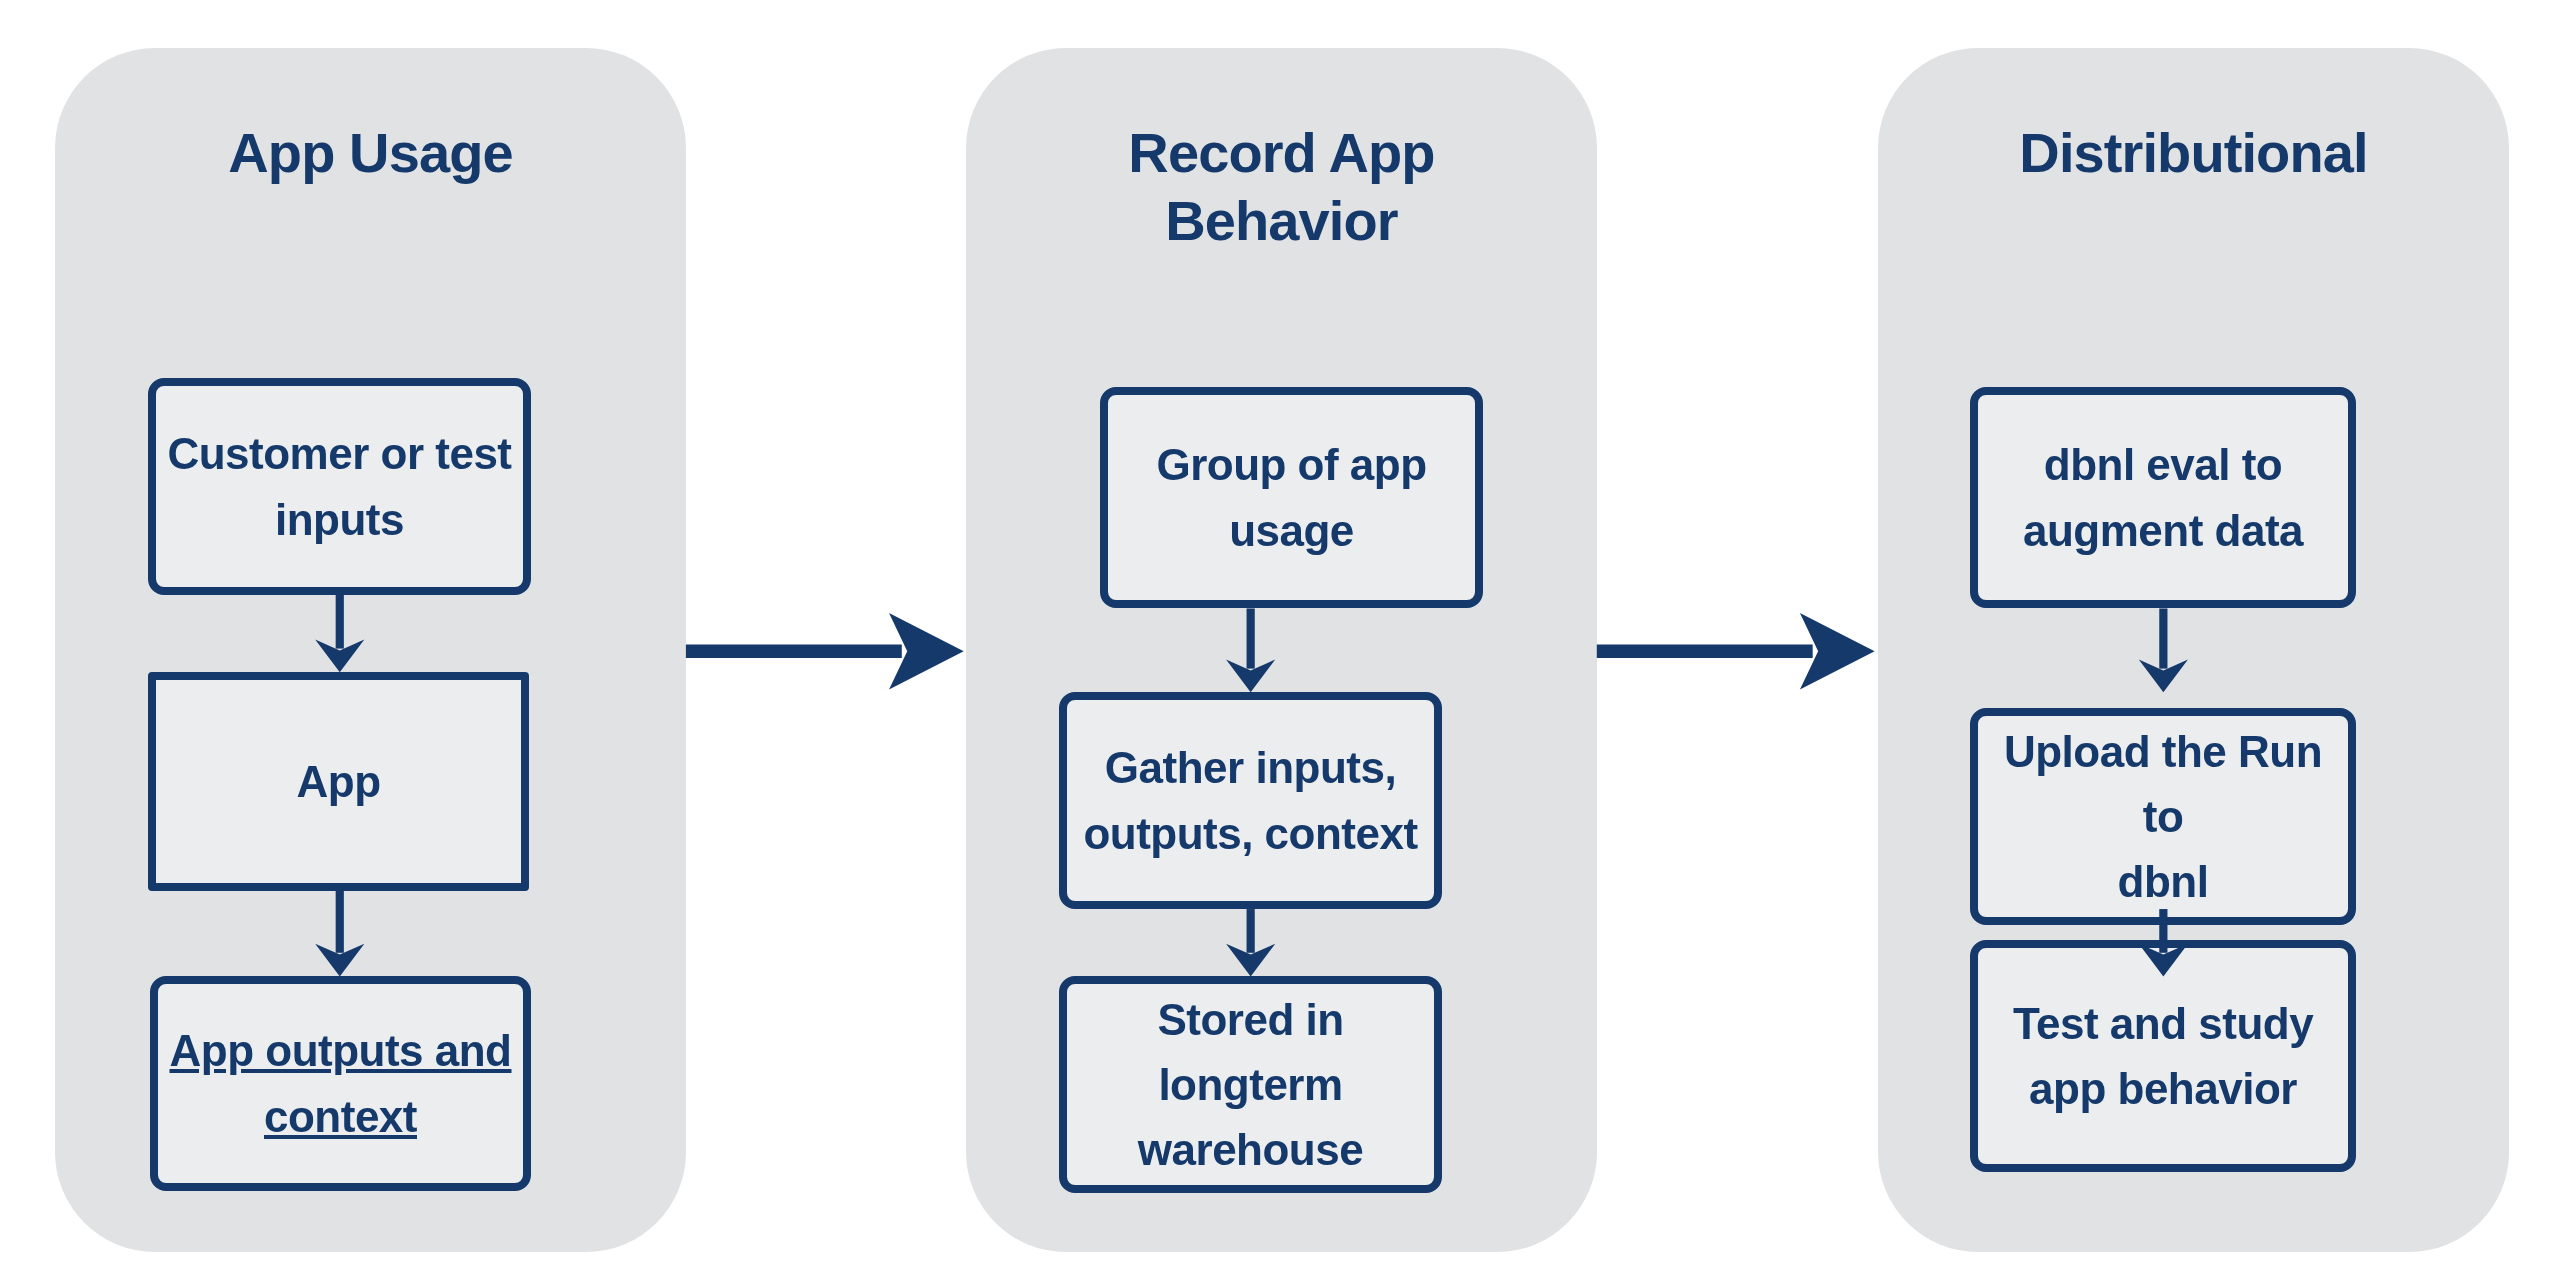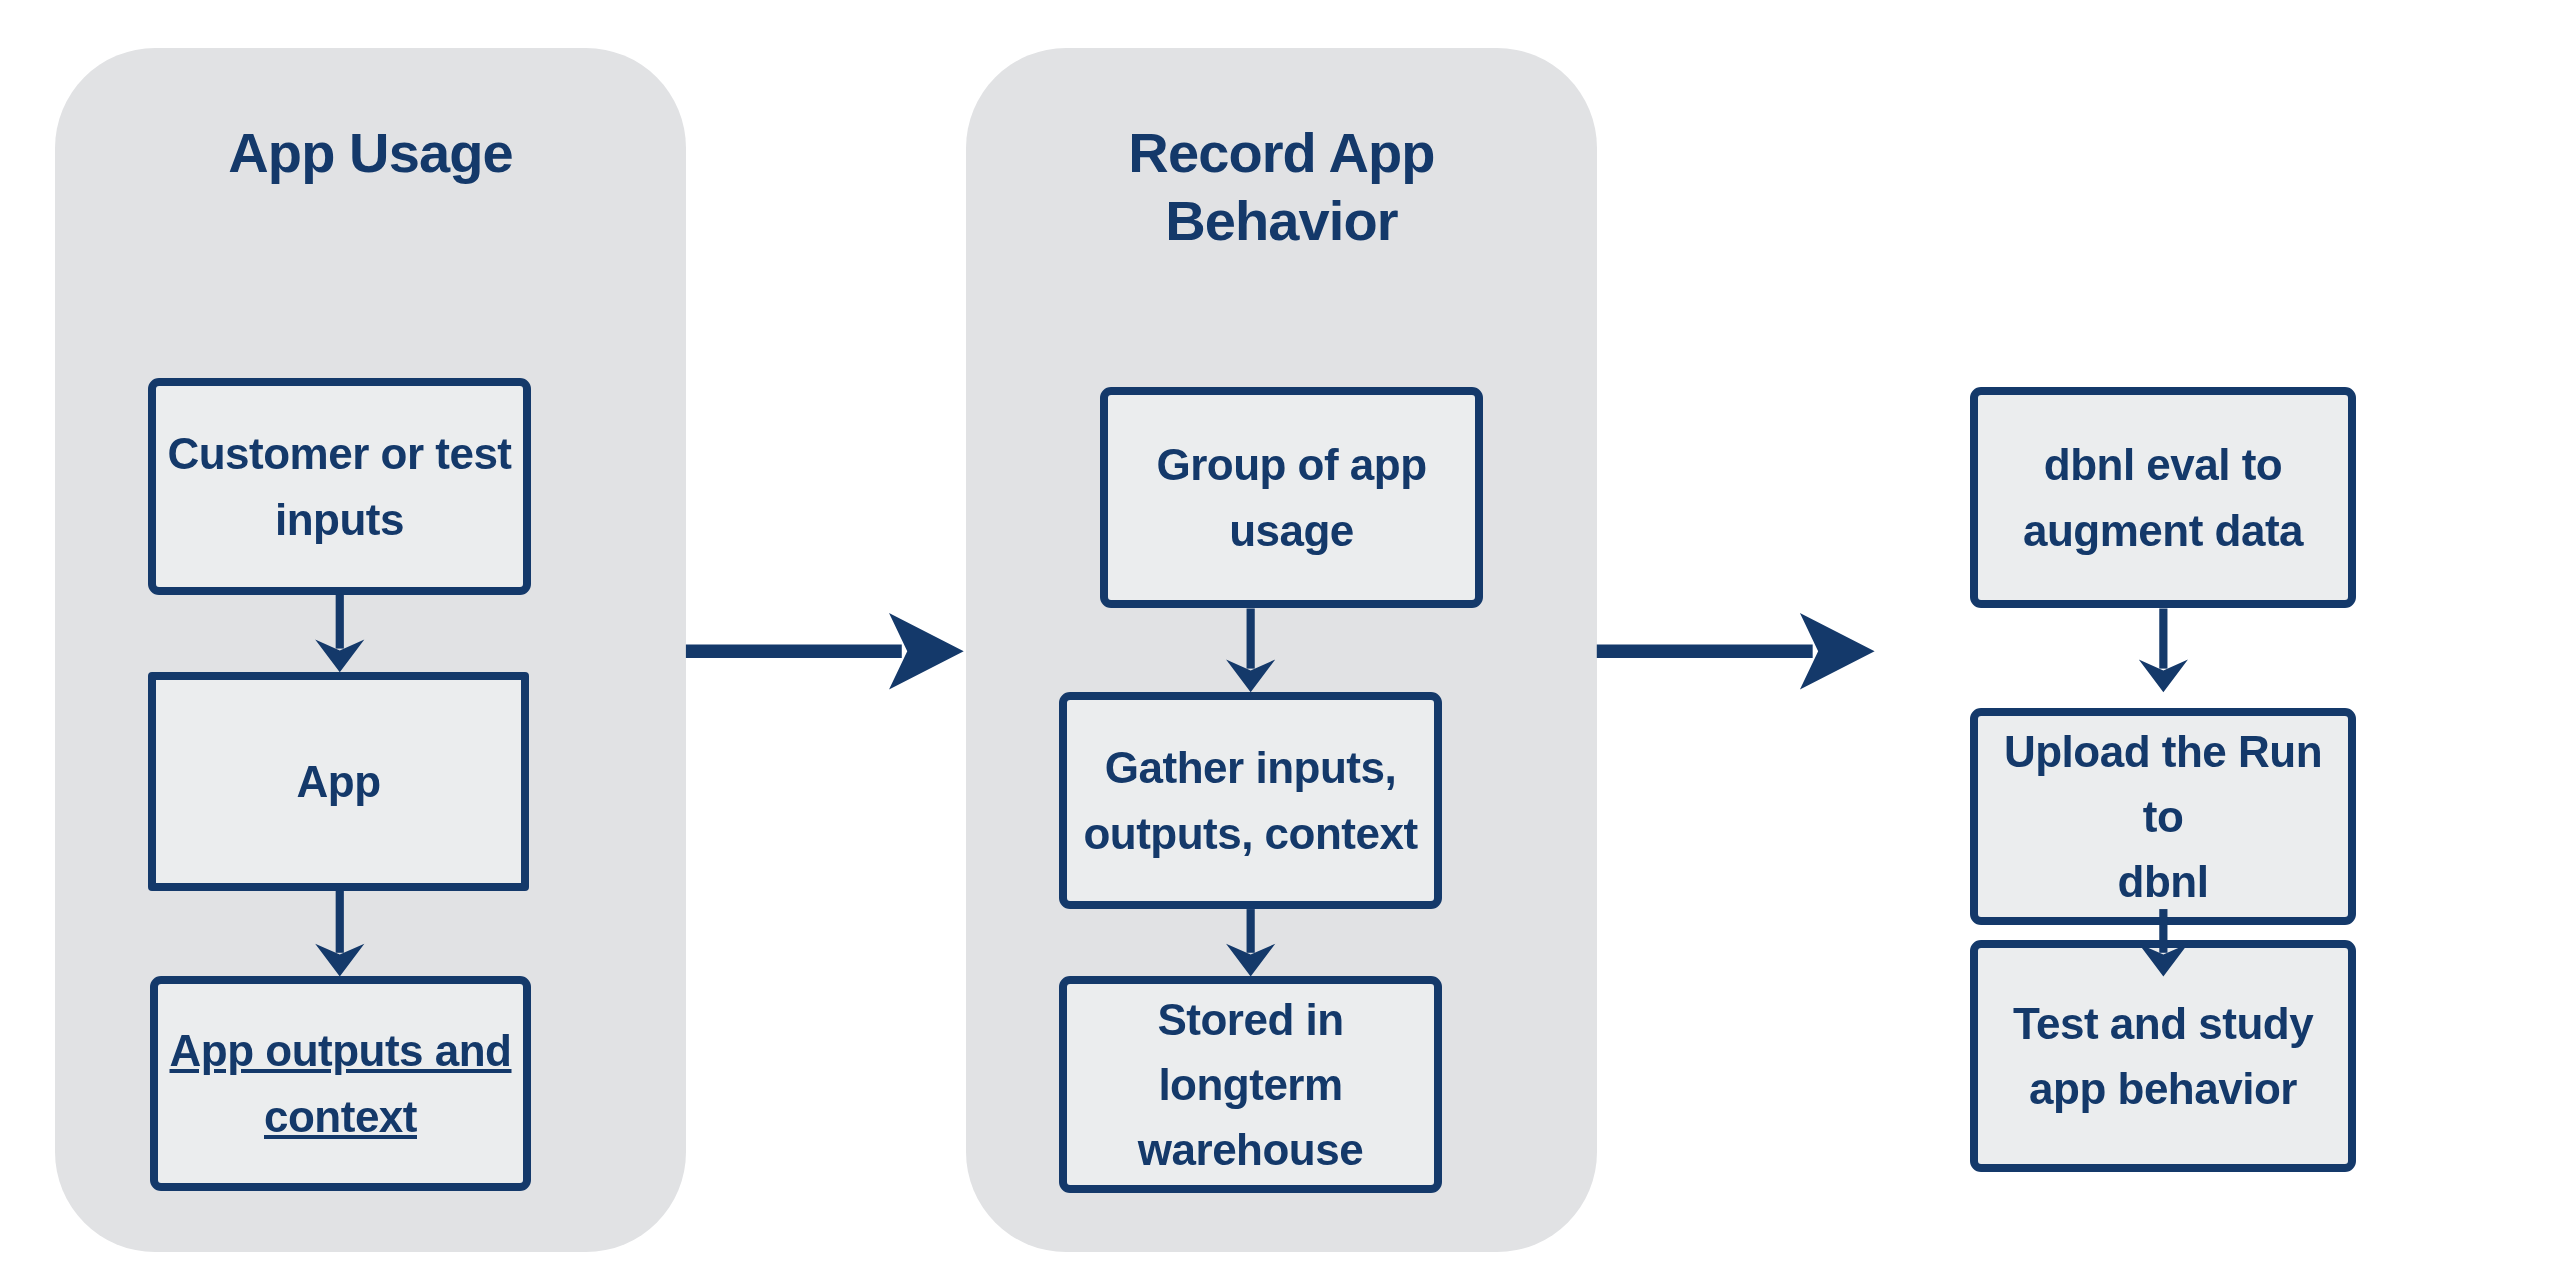--- a/index.html
+++ b/index.html
@@ -35,21 +35,21 @@
     color:var(--navy);
     white-space:pre-line;
     letter-spacing:-0.9px;
   }
   .node{
     position:absolute;
     display:flex;align-items:center;justify-content:center;
     text-align:center;
     background:var(--node-bg);
     border:8.2px solid var(--navy);
-    border-radius:11px;
+    border-radius:16px;
     color:var(--navy);
     font-size:44px;font-weight:bold;line-height:1.48;
     white-space:pre-line;
     letter-spacing:-0.5px;
   }
   .node.square{border-radius:4px;}
   
   .c1n1{left:148px;top:378px;width:383px;height:217px;}
   .c1n2{left:148px;top:672px;width:381px;height:219px;}
   .c1n3{left:150px;top:976px;width:381px;height:215px;text-decoration:underline;}
@@ -72,20 +72,23 @@
 <body>
 
 <div class="canvas">
 
   <div class="column col-1">
     <div class="column-title">App Usage</div>
   </div>
   <div class="column col-2">
     <div class="column-title">Record App
 Behavior</div>
+  </div>
+  <div class="column col-3">
+    <div class="column-title">Distributional</div>
   </div>
 
   <div class="node c1n1">Customer or test
 inputs</div>
   <div class="node square c1n2">App</div>
   <div class="node c1n3">App outputs and
 context</div>
 
   <div class="node c2n1">Group of app
 usage</div>

